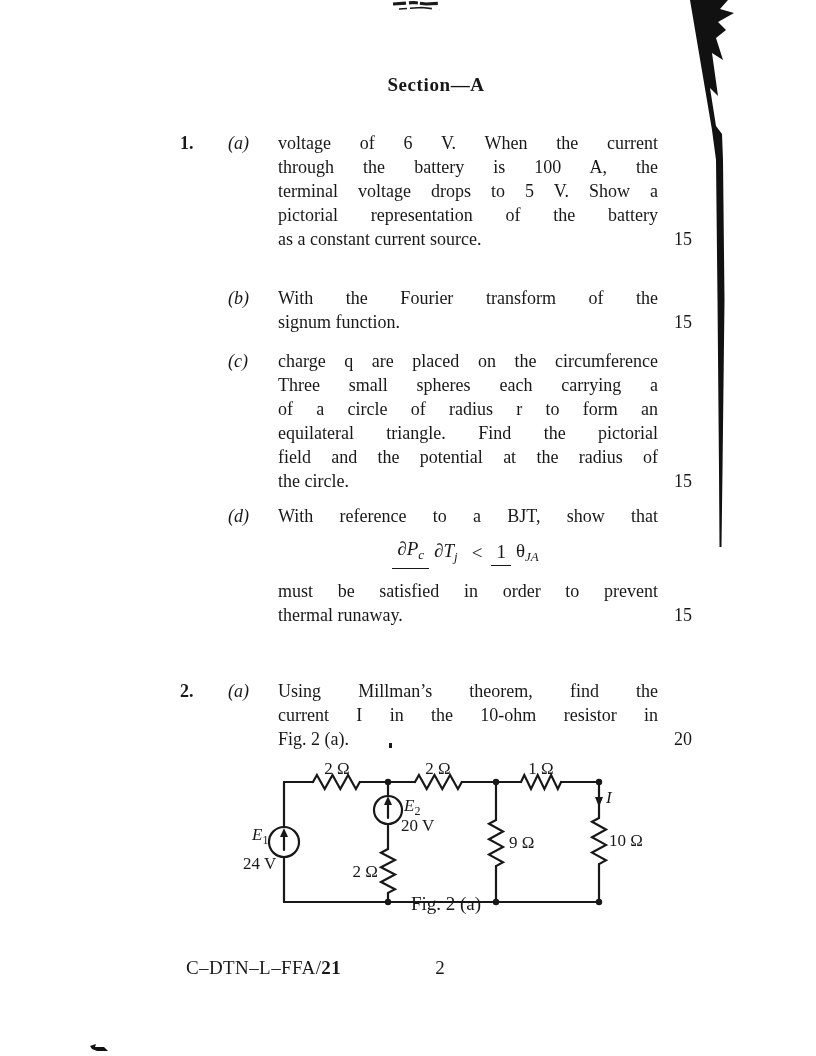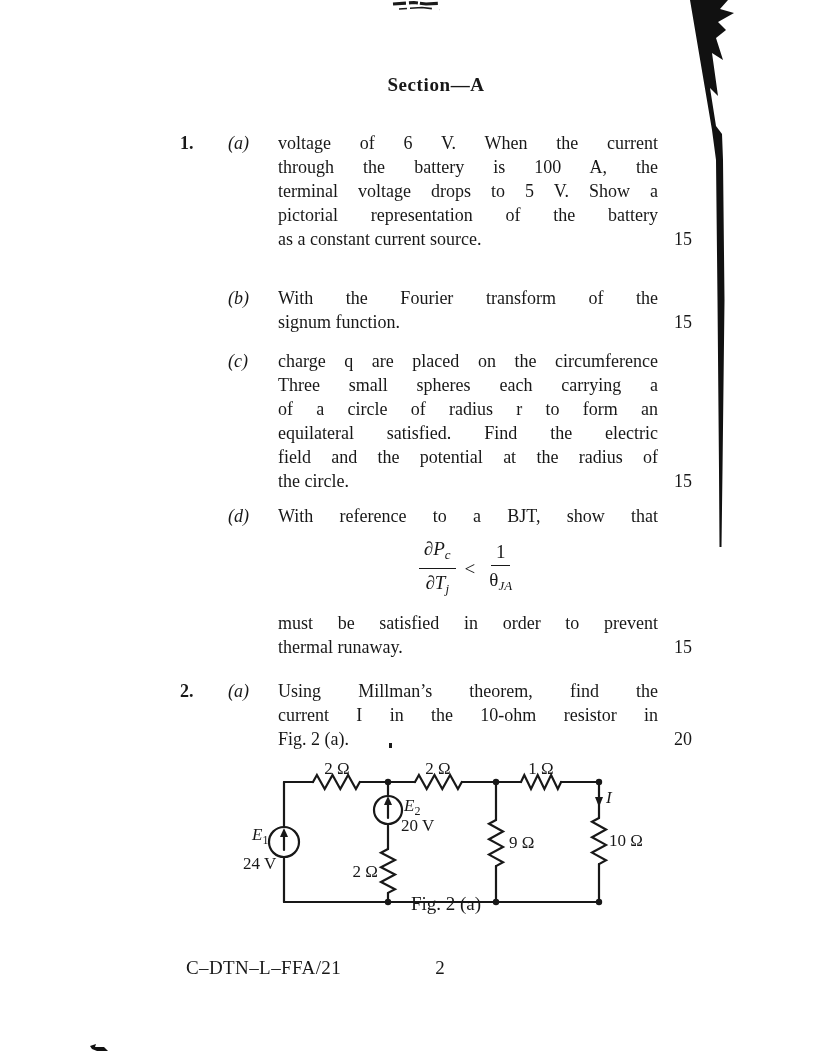--- a/index.html
+++ b/index.html
@@ -37,34 +37,34 @@
   .jline { text-align: justify; text-align-last: justify; }
   .jline.last { text-align: center; text-align-last: left; }
   .marks { align-self: end; text-align: right; }
   .formula {
     display: flex;
     justify-content: center;
     align-items: center;
     margin: 9px 0 10px;
     font-size: 19px;
   }
-  .frac { display: inline-flex; flex-direction: column; align-items: center; }
+  .frac { display: inline-flex; flex-direction: row; align-items: center; }
   .frac .num { padding: 0 5px 1px; border-bottom: 1.6px solid #181818; }
   .frac .den { padding: 2px 5px 0; }
   .ital { font-style: italic; }
   .fsub { font-size: 13px; font-style: italic; vertical-align: -4px; }
   .rel { margin: 0 9px; }
   .fig-caption {
     position: absolute;
     top: 892px; left: 356px; width: 180px;
     text-align: center;
     font-size: 19px;
   }
   .footer-code { position: absolute; top: 956px; left: 186px; font-size: 19px; letter-spacing: 0.4px; }
-  .footer-code b { font-weight: normal; }
+  .footer-code b { font-weight: bold; }
   .footer-page { position: absolute; top: 956px; left: 420px; width: 40px; text-align: center; font-size: 19px; }
   .abs-svg { position: absolute; }
   .circuit-text { font-family: "Liberation Serif", serif; font-size: 17px; fill: #181818; }
   .speck { position: absolute; background: #1a1a1a; }
 </style>
 </head>
 <body>
 
 <div class="page">
 
@@ -105,21 +105,21 @@
     <div class="marks">15</div>
   </div>
 
   <div class="part" style="top:349px;">
     <div class="qnum"></div>
     <div class="plabel">(c)</div>
     <div class="lines">
       <div class="jline">charge q are placed on the circumference</div>
       <div class="jline">Three small spheres each carrying a</div>
       <div class="jline">of a circle of radius r to form an</div>
-      <div class="jline">equilateral satisfied. Find the electric</div>
+      <div class="jline">equilateral triangle. Find the pictorial</div>
       <div class="jline">field and the potential at the radius of</div>
       <div class="jline last">the circle.</div>
     </div>
     <div class="marks">15</div>
   </div>
 
   <div class="part" style="top:504px;">
     <div class="qnum"></div>
     <div class="plabel">(d)</div>
     <div class="lines">

